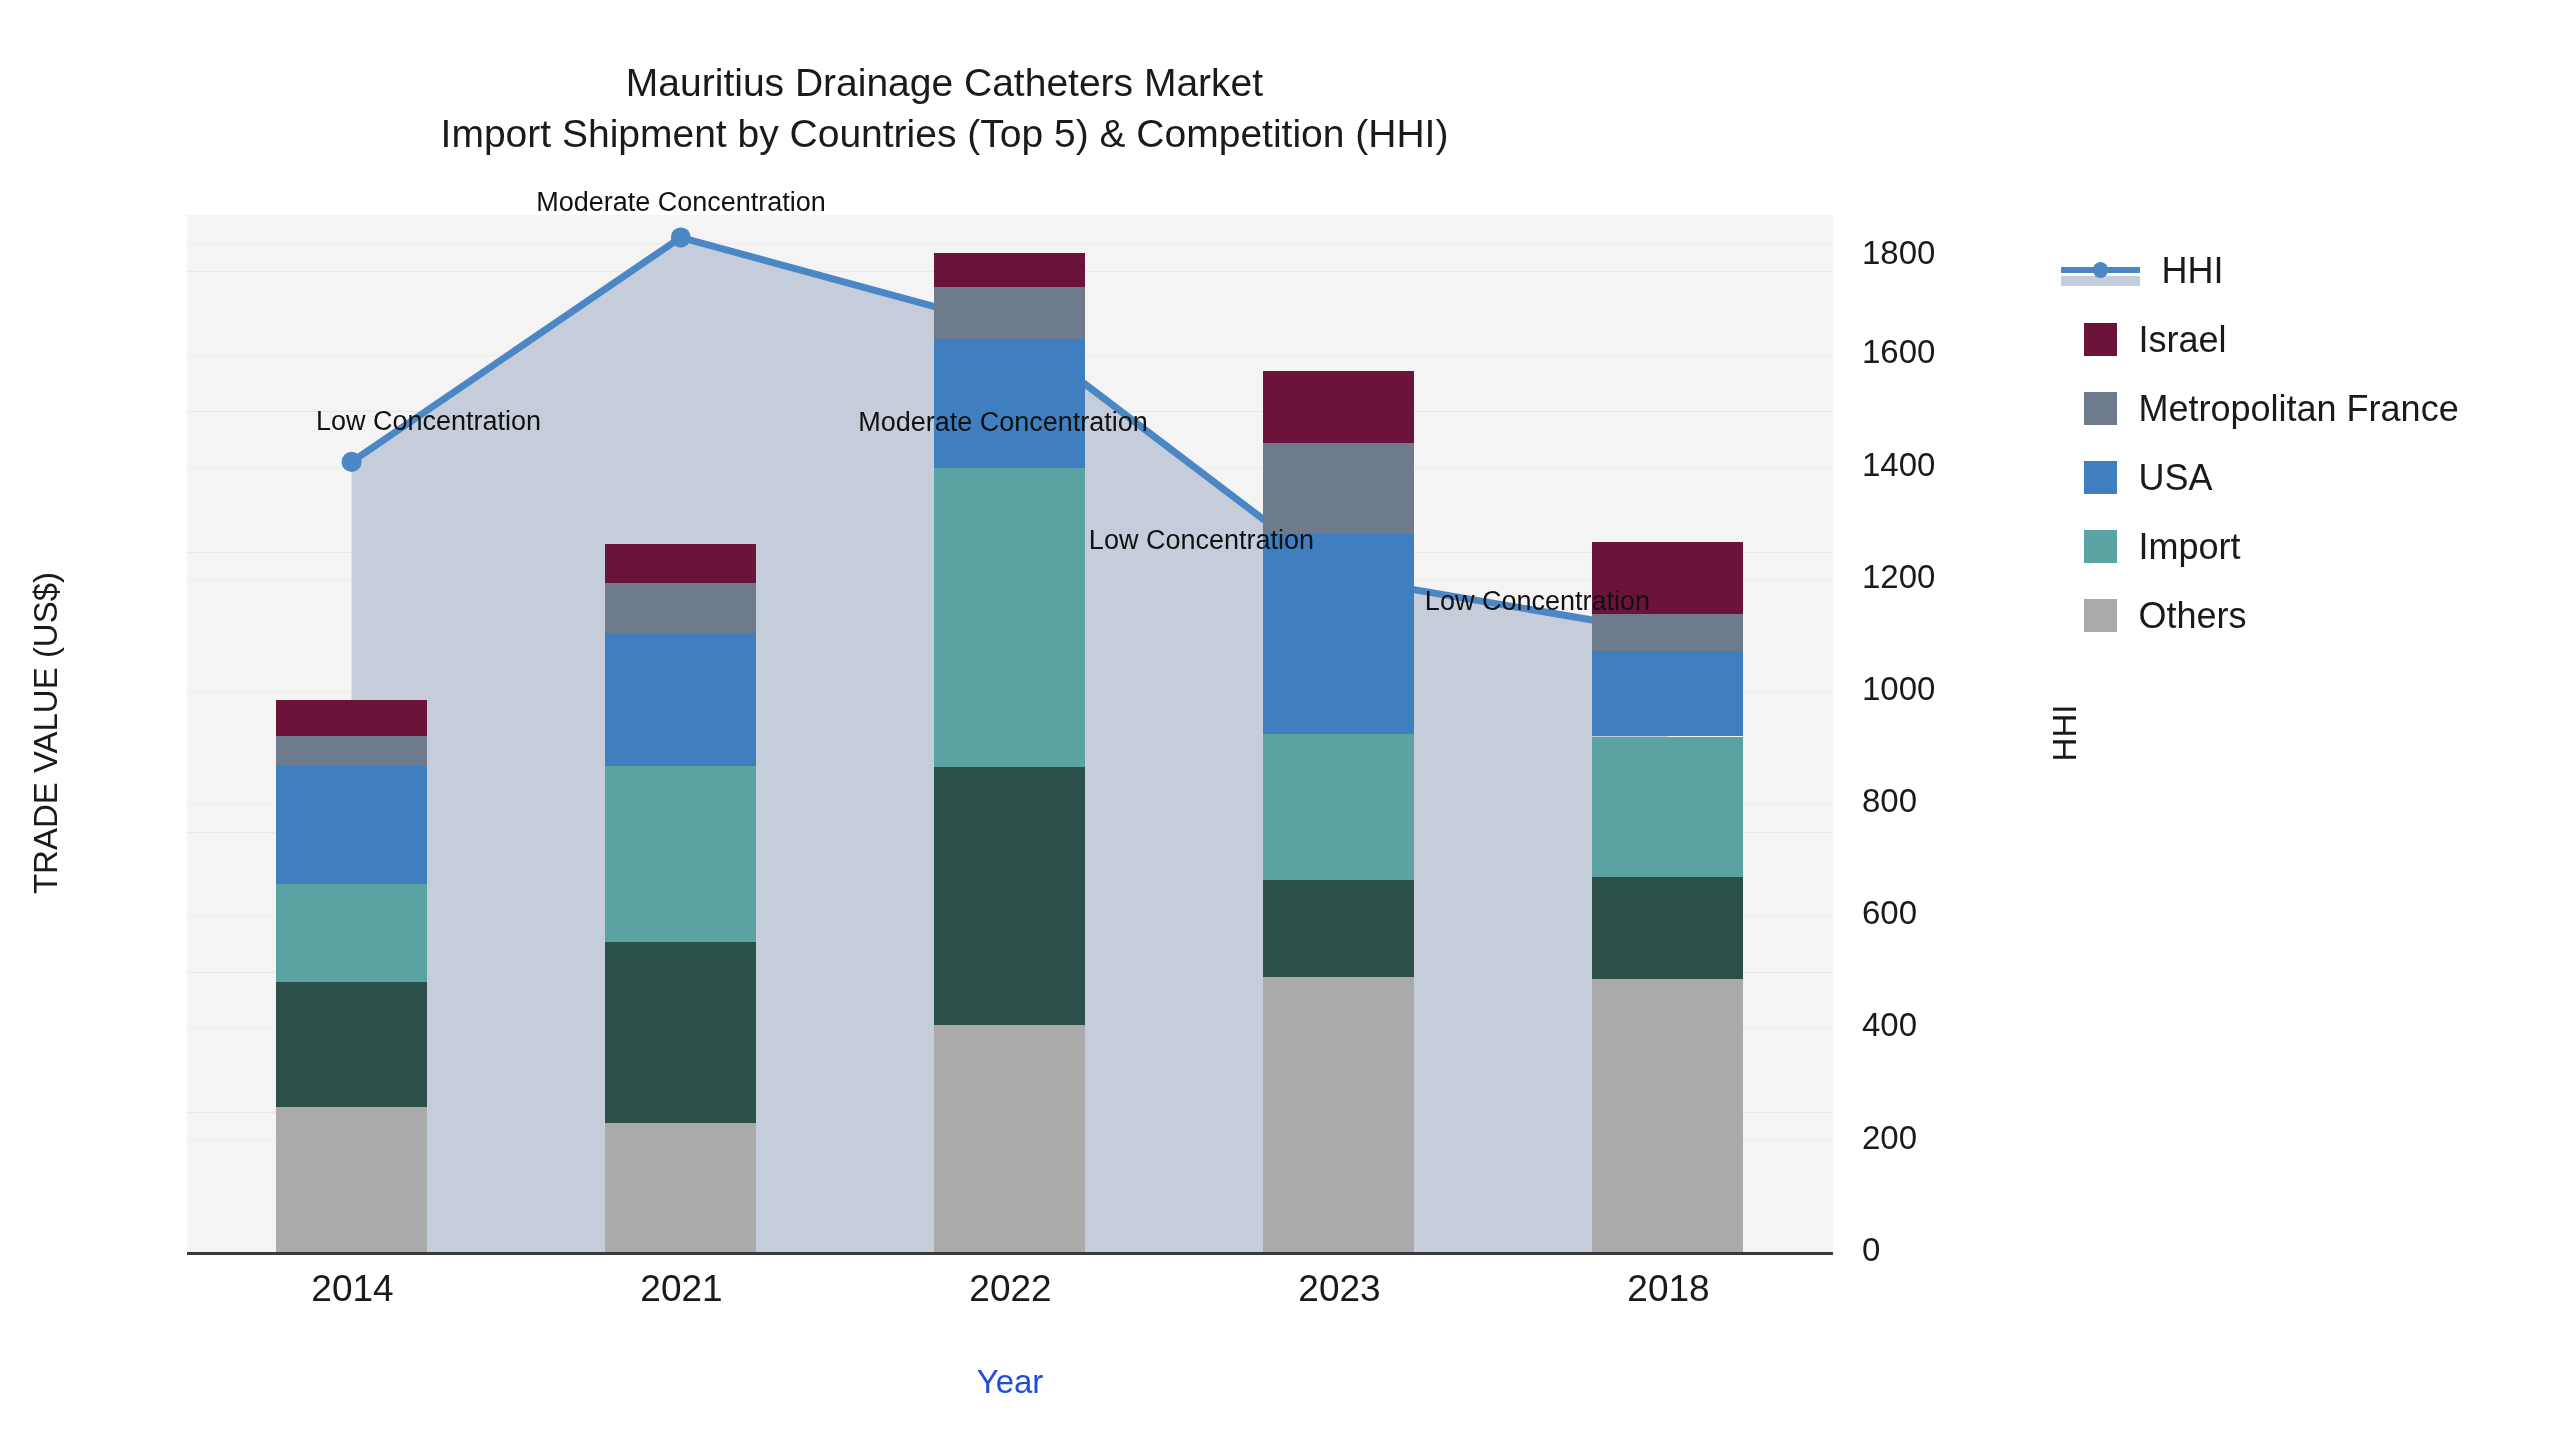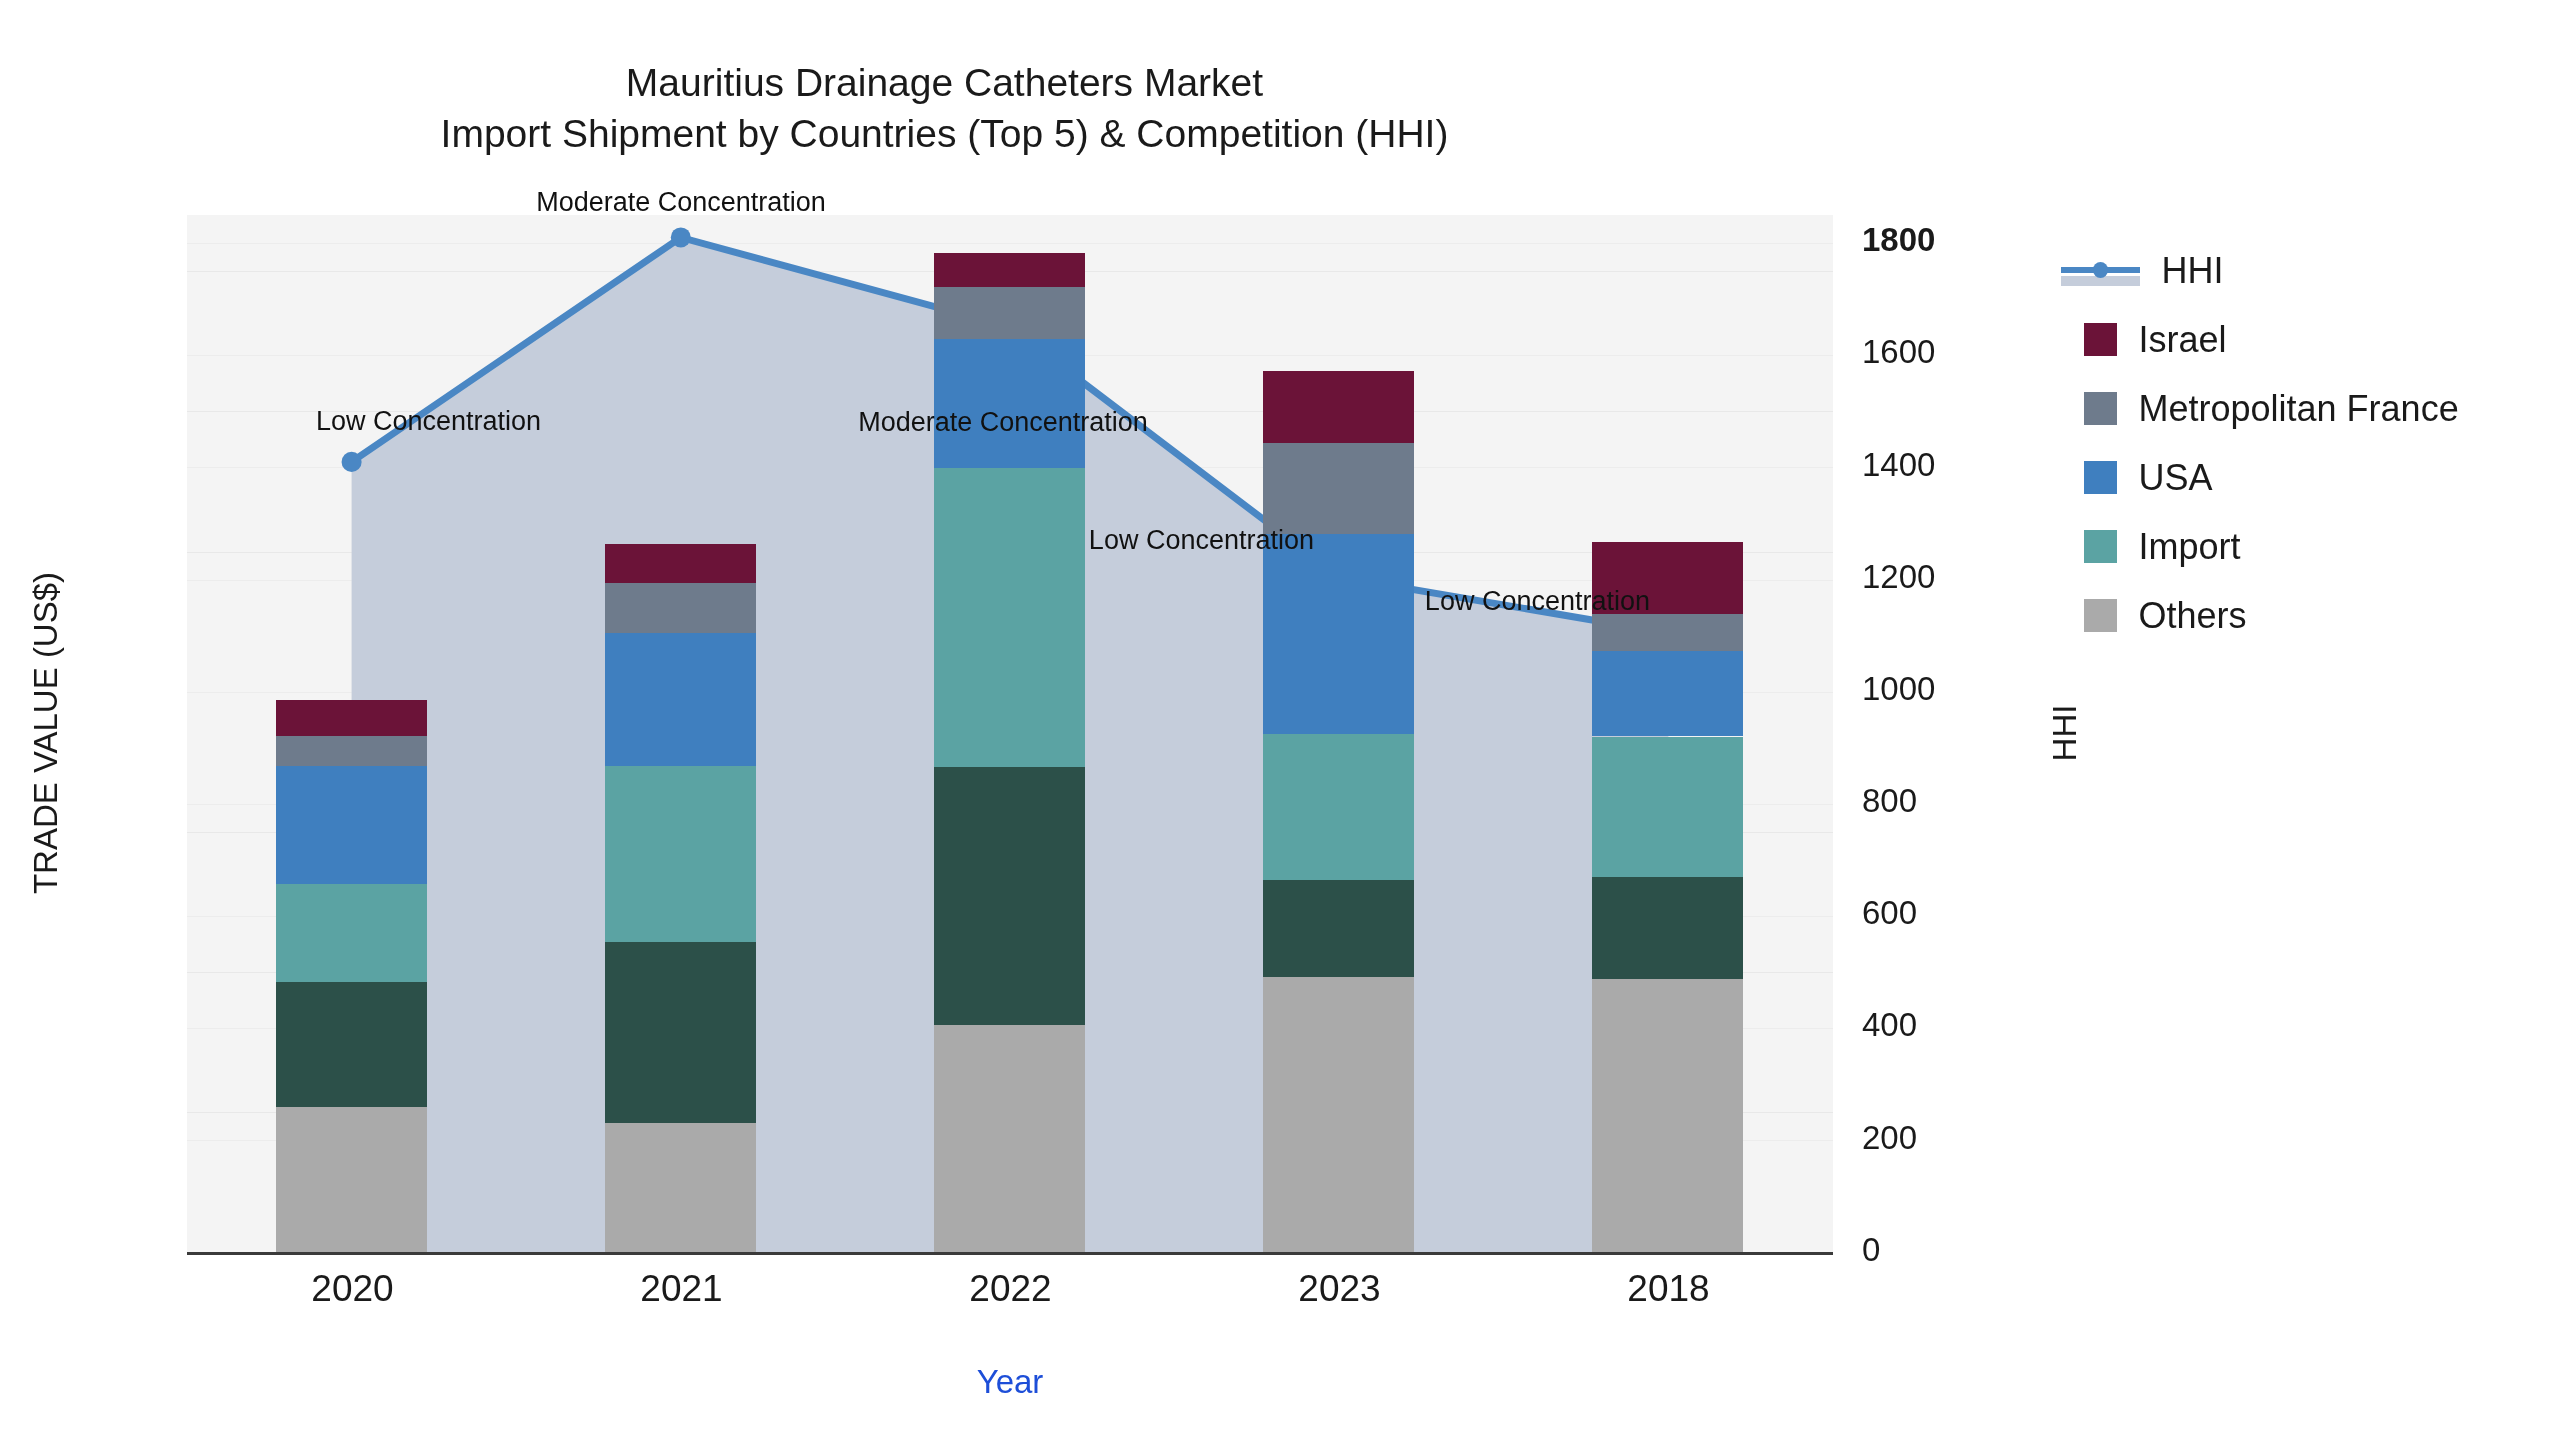--- a/index.html
+++ b/index.html
@@ -233,24 +233,24 @@
 <div id="yticks-right">
     <div class="ytick-right" style="left: 1862px; top: 1231px;">0</div>
     <div class="ytick-right" style="left: 1862px; top: 1119px;">200</div>
     <div class="ytick-right" style="left: 1862px; top: 1006px;">400</div>
     <div class="ytick-right" style="left: 1862px; top: 894px;">600</div>
     <div class="ytick-right" style="left: 1862px; top: 782px;">800</div>
     <div class="ytick-right" style="left: 1862px; top: 670px;">1000</div>
     <div class="ytick-right" style="left: 1862px; top: 558px;">1200</div>
     <div class="ytick-right" style="left: 1862px; top: 446px;">1400</div>
     <div class="ytick-right" style="left: 1862px; top: 333px;">1600</div>
-    <div class="ytick-right" style="left: 1862px; top: 221px; font-weight: bold;">1800</div>
+    <div class="ytick-right" style="left: 1862px; top: 234px;">1800</div>
   </div>
 <div id="xticks">
-    <div class="xtick" style="left: 245px; width: 215px;">2020</div>
+    <div class="xtick" style="left: 245px; width: 215px;">2014</div>
     <div class="xtick" style="left: 574px; width: 215px;">2021</div>
     <div class="xtick" style="left: 903px; width: 215px;">2022</div>
     <div class="xtick" style="left: 1232px; width: 215px;">2023</div>
     <div class="xtick" style="left: 1561px; width: 215px;">2018</div>
   </div>
 
 <div id="ylabel-left">TRADE VALUE (US$)</div>
 <div id="ylabel-right">HHI</div>
 <div id="xlabel">Year</div>
 

